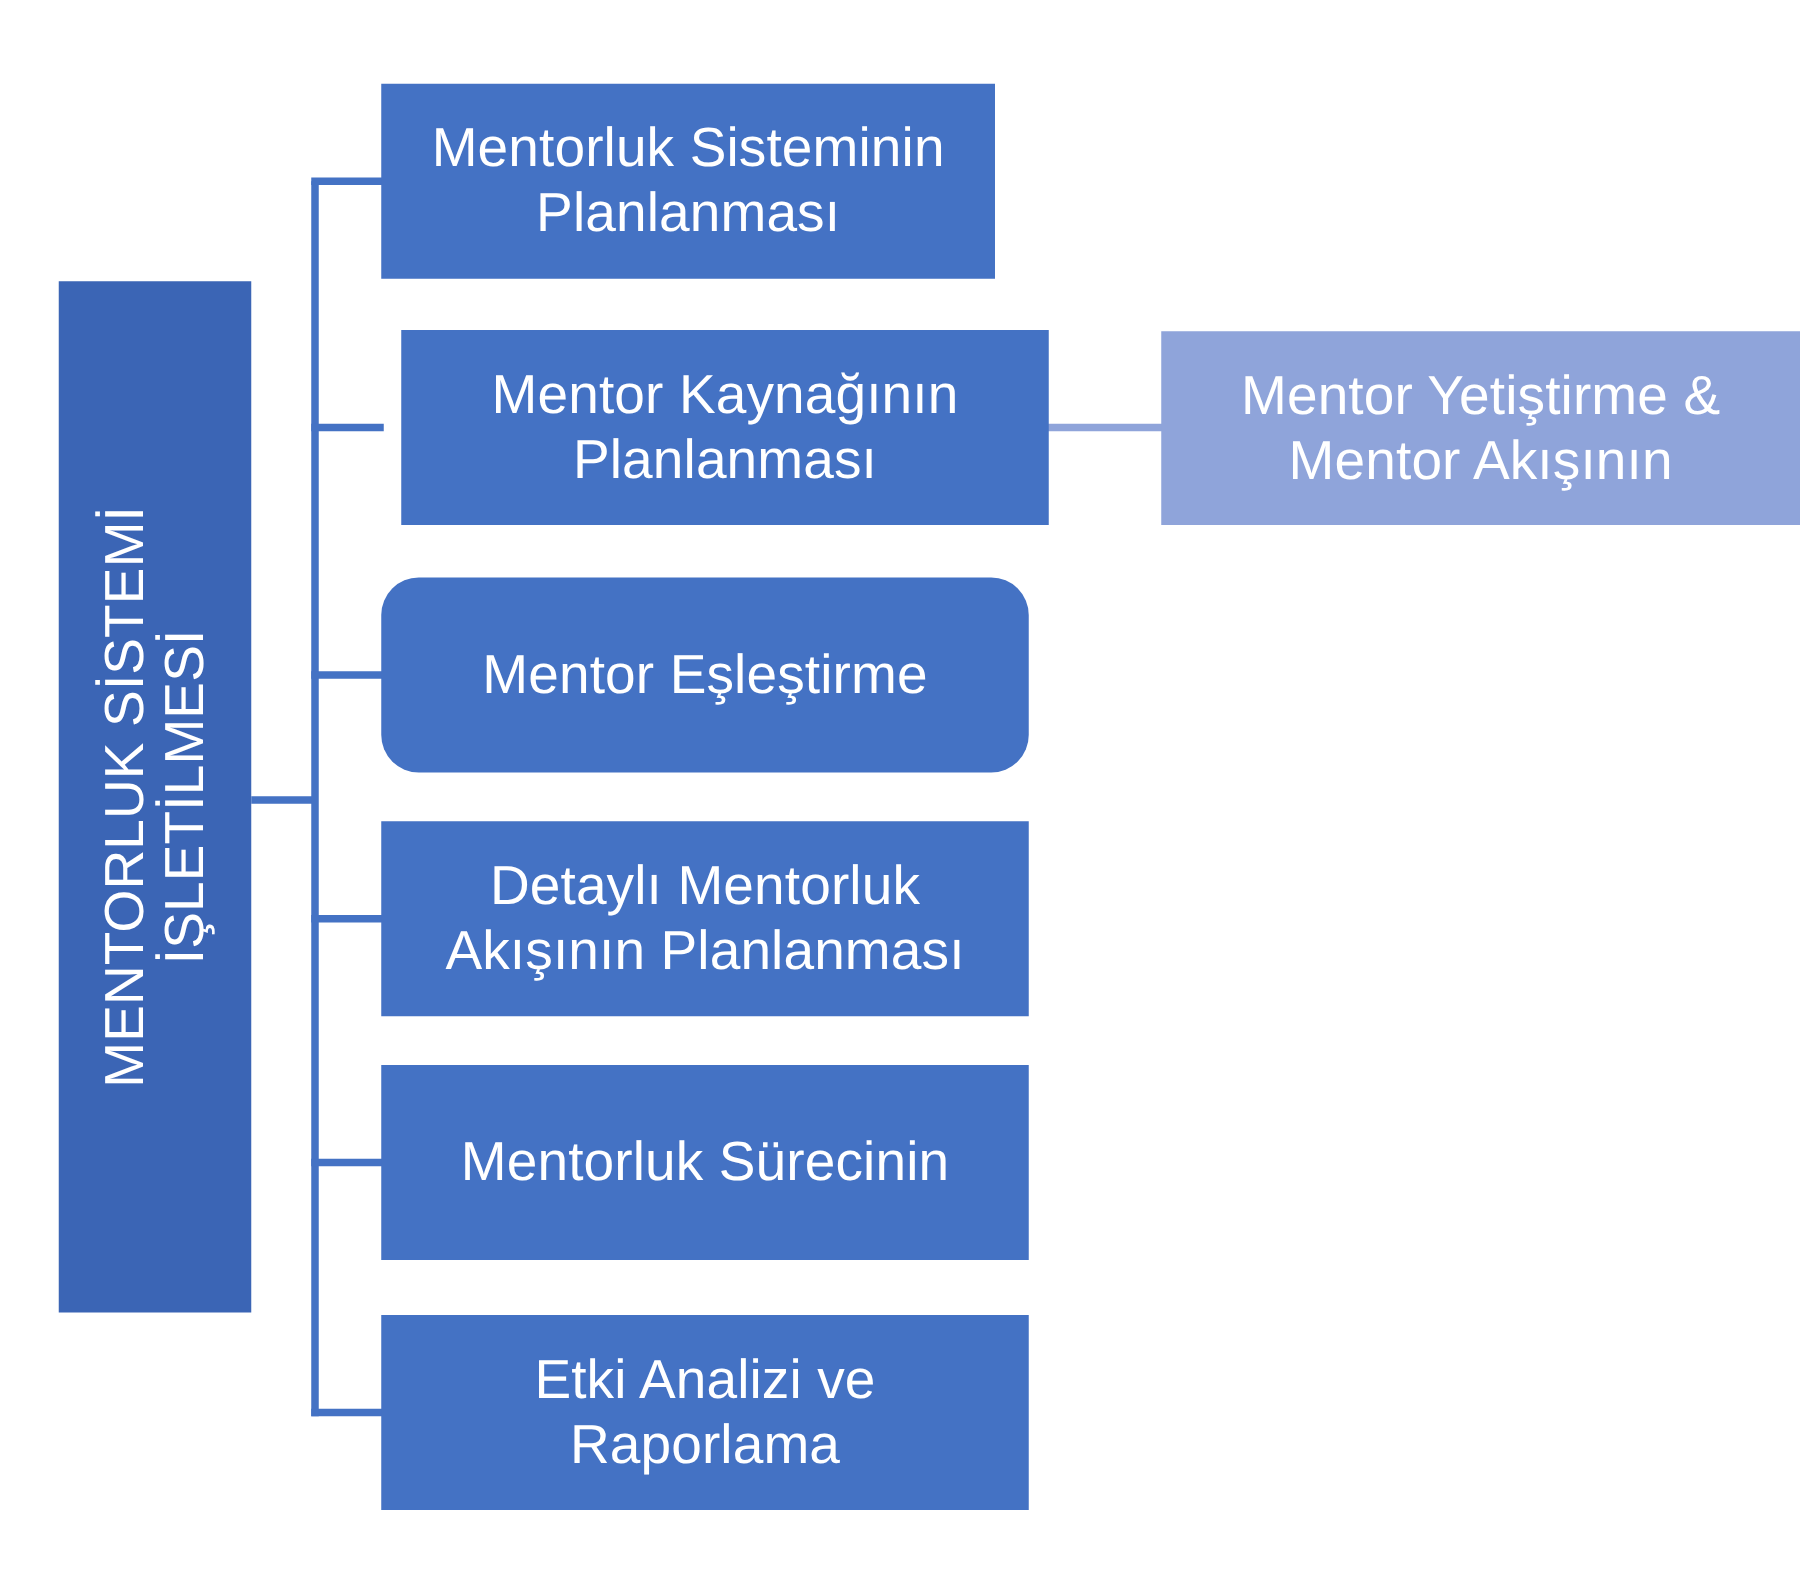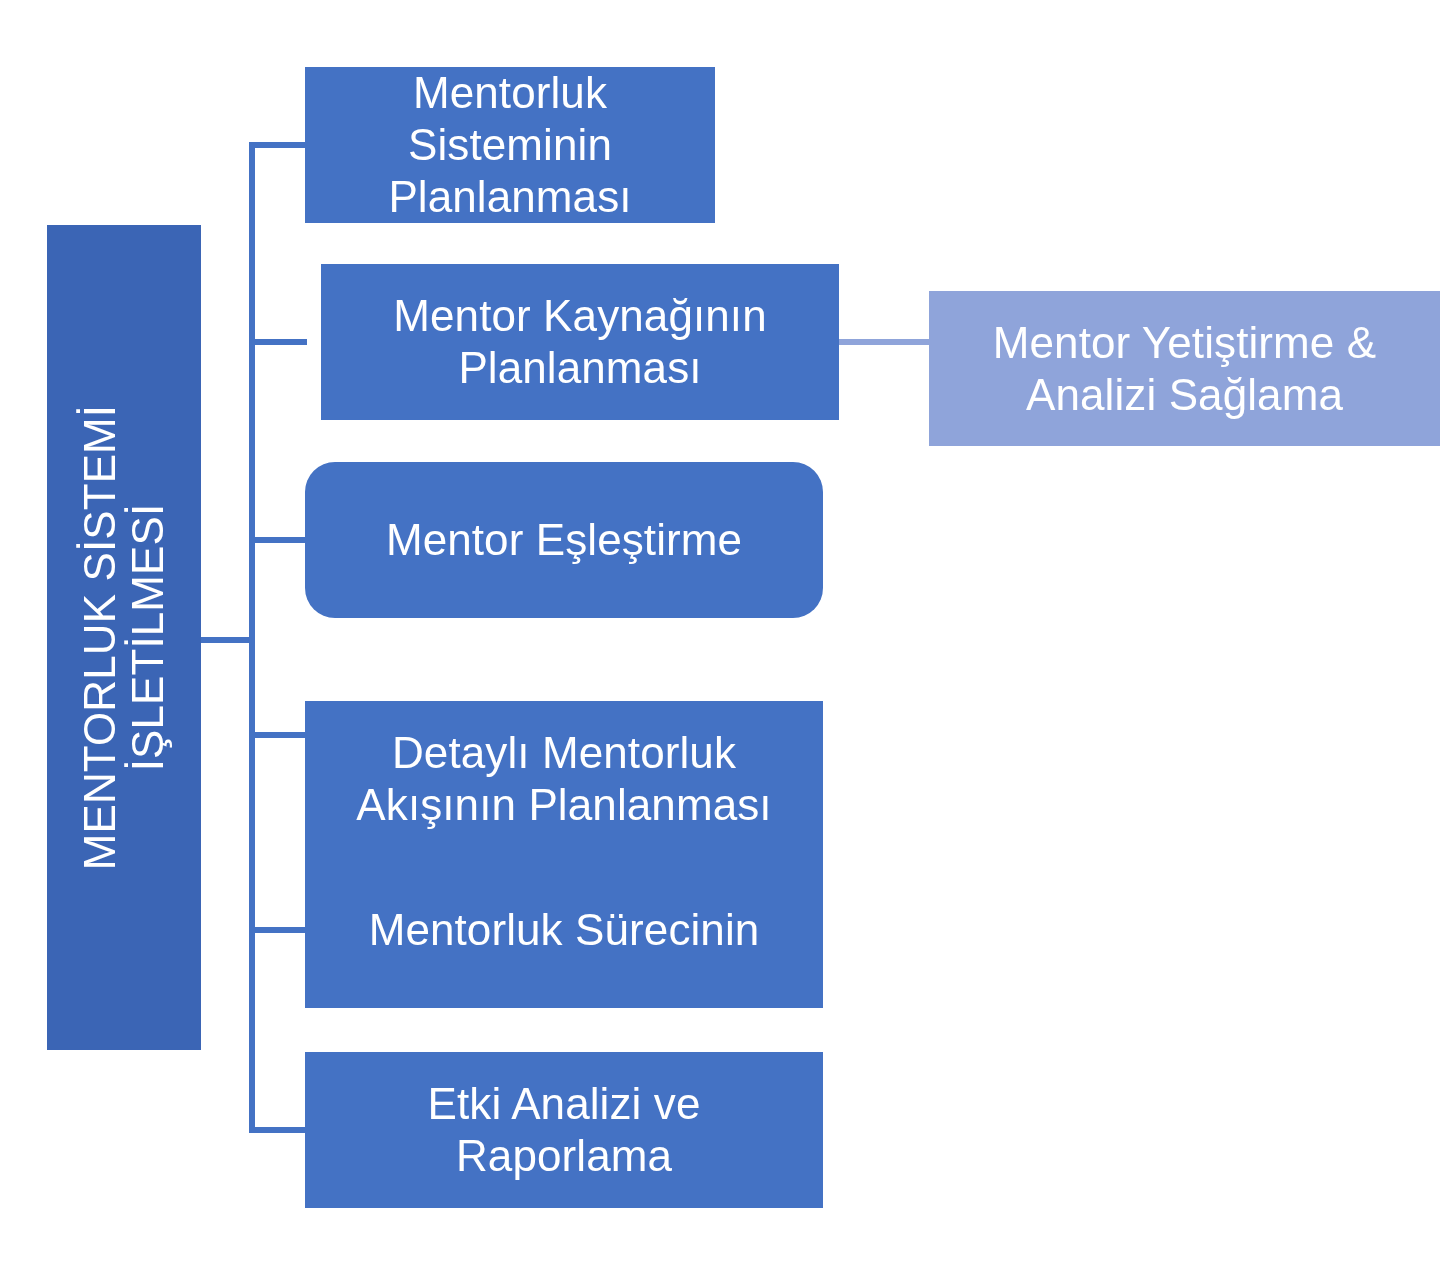--- a/index.html
+++ b/index.html
@@ -48,21 +48,20 @@
   }
 
   .node-main {
     background: #4472C4;
     font-size: 44px;
   }
 
   .node-side {
     background: #8FA4DA;
     font-size: 44px;
-    margin-top: 26px;
   }
 
   
   .conn {
     position: absolute;
     background: #4472C4;
   }
   .conn-light {
     position: absolute;
     background: #8FA4DA;
@@ -86,39 +85,39 @@
 
   <div class="conn" style="left:249px; top:142px; width:58px; height:6px;"></div>
   <div class="conn" style="left:249px; top:339px; width:58px; height:6px;"></div>
   <div class="conn" style="left:249px; top:537px; width:58px; height:6px;"></div>
   <div class="conn" style="left:249px; top:732px; width:58px; height:6px;"></div>
   <div class="conn" style="left:249px; top:927px; width:58px; height:6px;"></div>
   <div class="conn" style="left:249px; top:1127px; width:58px; height:6px;"></div>
 
   <div class="conn-light" style="left:821px; top:339px; width:110px; height:6px;"></div>
 
-  <div class="node node-main" style="left:305px; top:67px; width:410px; height:156px;">
+  <div class="node node-main" style="left:305px; top:67px; width:491px; height:156px;">
     <span>
       <span>Mentorluk Sisteminin</span><br>
       <span>Planlanması</span>
     </span>
   </div>
 
   <div class="node node-main" style="left:321px; top:264px; width:518px; height:156px;">
     <span>
       <span>Mentor Kaynağının</span><br>
       <span>Planlanması</span>
     </span>
   </div>
 
   <div class="node node-main" style="left:305px; top:462px; width:518px; height:156px;border-radius:30px;">
     <span>Mentor Eşleştirme</span>
   </div>
 
-  <div class="node node-main" style="left:305px; top:657px; width:518px; height:156px;margin-top:44px;">
+  <div class="node node-main" style="left:305px; top:657px; width:518px; height:156px;">
     <span>
       <span>Detaylı Mentorluk</span><br>
       <span>Akışının Planlanması</span>
     </span>
   </div>
 
   <div class="node node-main" style="left:305px; top:852px; width:518px; height:156px;justify-content:center;">
     <span>
       <span>Mentorluk Sürecinin</span><br>
     </span>
@@ -127,17 +126,17 @@
   <div class="node node-main" style="left:305px; top:1052px; width:518px; height:156px;justify-content:center;">
     <span>
       <span>Etki Analizi ve</span><br>
       <span>Raporlama</span>
     </span>
   </div>
 
   <div class="node node-side" style="left:929px; top:265px; width:511px; height:155px;">
     <span>
       <span>Mentor Yetiştirme &amp;</span><br>
-      <span>Analizi Sağlama</span>
+      <span>Mentor Akışının</span>
     </span>
   </div>
 
 </div>
 
 </body></html>

